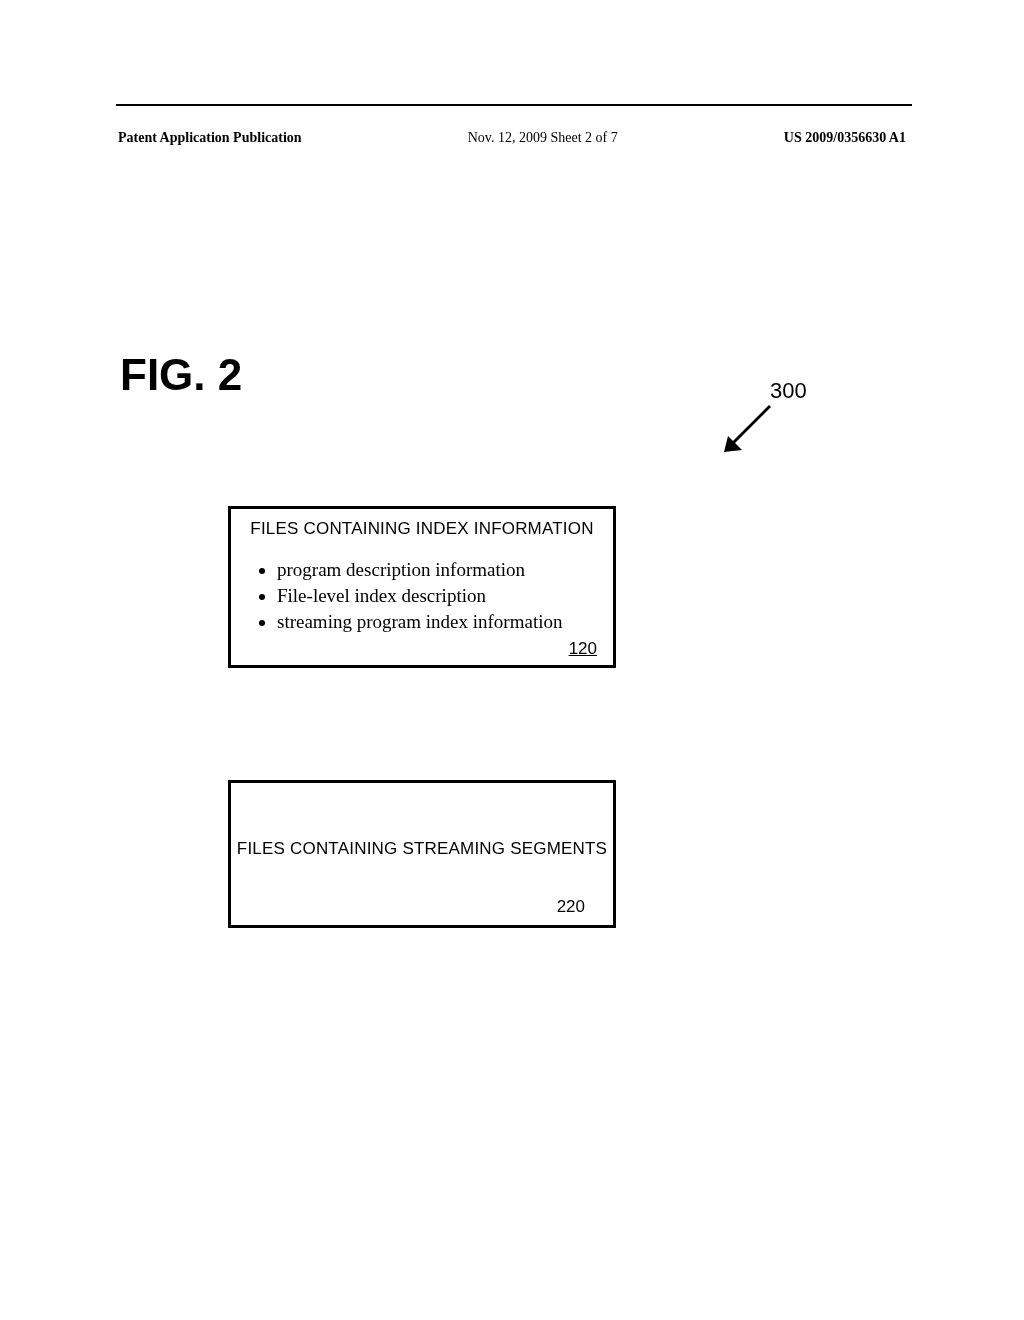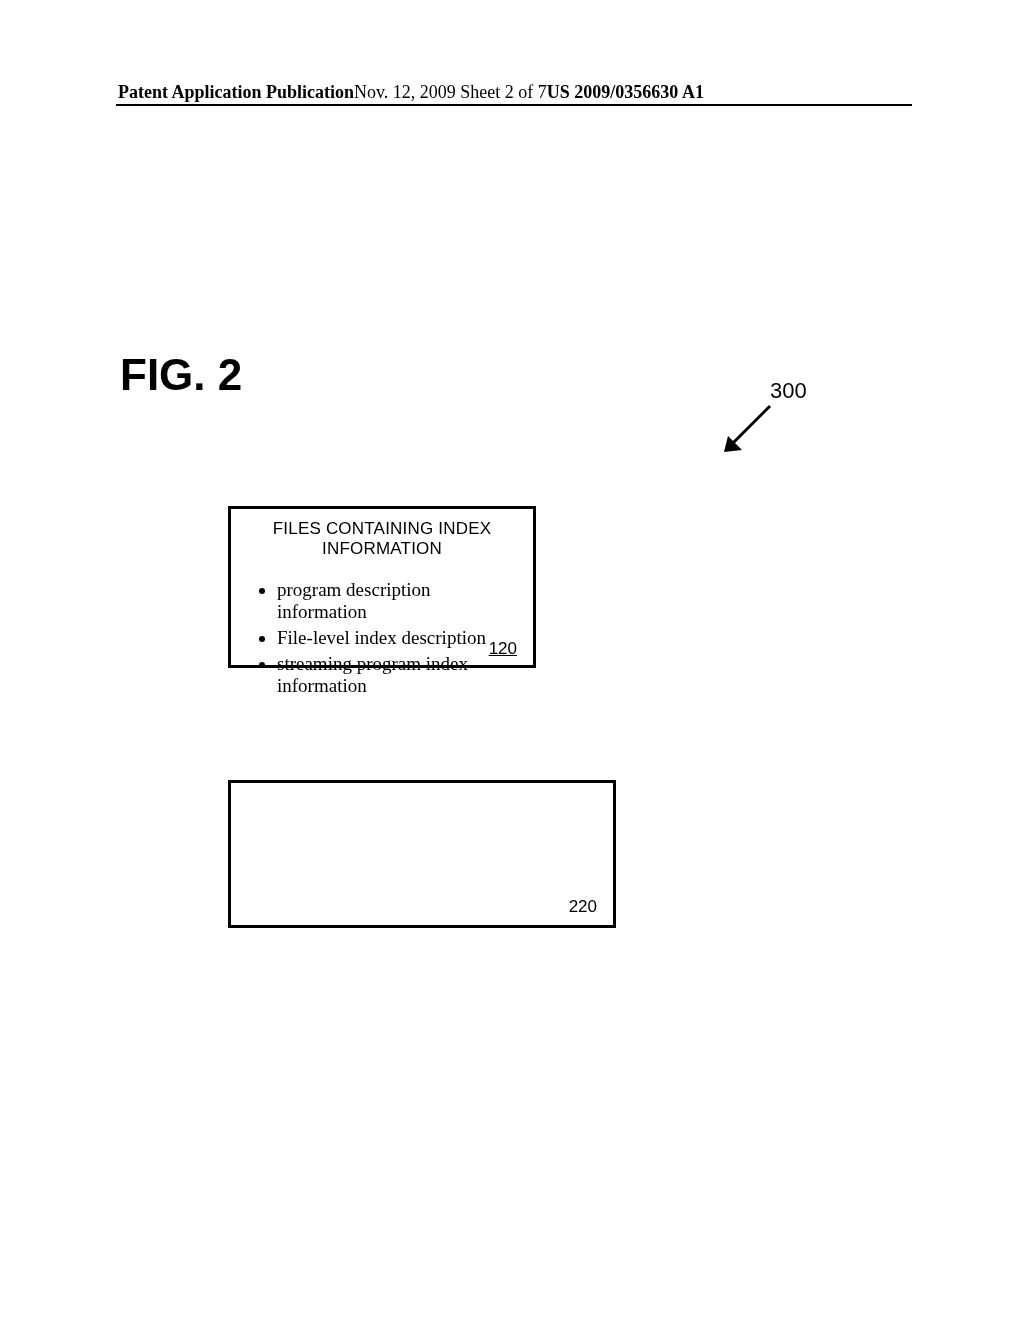--- a/index.html
+++ b/index.html
@@ -1,40 +1,40 @@
 <!DOCTYPE html>
 <html><head>
 <meta charset="utf-8">
 <style>
   * { box-sizing: border-box; margin: 0; padding: 0; }
   html, body { width: 1024px; height: 1320px; background: #fff; font-family: "Times New Roman", Times, serif; color: #000; }
   .page { position: relative; width: 1024px; height: 1320px; }
 
   .header { position: absolute; top: 82px; left: 0; width: 100%; }
-  .header-row { display: flex; justify-content: flex-start; padding: 0 118px 0 118px; font-size: 18px; }
+  .header-row { display: flex; justify-content: space-between; padding: 0 118px 0 118px; font-size: 14px; margin-top: 48px; }
   .header-left { font-weight: bold; white-space: nowrap; }
   .header-center { white-space: nowrap; }
   .header-right { font-weight: bold; white-space: nowrap; }
   .header-rule { position: absolute; top: 104px; left: 116px; width: 796px; height: 0; border-top: 2px solid #000; }
 
   .fig-label { position: absolute; top: 350px; left: 120px; font-family: Arial, Helvetica, sans-serif; font-size: 44px; font-weight: bold; }
 
   .ref200 { position: absolute; top: 378px; left: 770px; font-family: Arial, Helvetica, sans-serif; font-size: 22px; }
   .arrow200 { position: absolute; top: 400px; left: 720px; width: 54px; height: 54px; }
 
   .box { position: absolute; border: 3px solid #000; }
-  .box210 { top: 506px; left: 228px; width: 308px; height: 162px; padding: 10px 14px 8px 14px; }
+  .box210 { top: 506px; left: 228px; width: 388px; height: 162px; padding: 10px 14px 8px 14px; }
   .box210-title { font-family: Arial, Helvetica, sans-serif; font-size: 17px; text-align: center; letter-spacing: 0.2px; }
   .box210-list { margin-top: 20px; padding-left: 32px; font-family: "Times New Roman", Times, serif; font-size: 19px; }
   .box210-list li { margin-bottom: 4px; }
   .box210-ref { position: absolute; right: 16px; bottom: 6px; font-family: Arial, Helvetica, sans-serif; font-size: 17px; text-decoration: underline; }
 
   .box220 { top: 780px; left: 228px; width: 388px; height: 148px; }
   .box220-title { position: absolute; top: 56px; left: 0; width: 100%; text-align: center; font-family: Arial, Helvetica, sans-serif; font-size: 17px; letter-spacing: 0.2px; }
-  .box220-ref { position: absolute; right: 16px; bottom: 8px; font-family: Arial, Helvetica, sans-serif; font-size: 17px; }
+  .box220-ref { position: absolute; right: 28px; bottom: 8px; font-family: Arial, Helvetica, sans-serif; font-size: 17px; }
 </style>
 </head>
 <body>
 
 <div class="page">
 
   <div class="header">
     <div class="header-row">
       <span class="header-left">Patent Application Publication</span>
       <span class="header-center">Nov. 12, 2009  Sheet 2 of 7</span>
@@ -55,16 +55,17 @@
     <div class="box210-title">FILES CONTAINING INDEX INFORMATION</div>
     <ul class="box210-list">
       <li>program description information</li>
       <li>File-level index description</li>
       <li>streaming program index information</li>
     </ul>
     <div class="box210-ref">120</div>
   </div>
 
   <div class="box box220">
+    <div class="box220-title">FILES CONTAINING STREAMING SEGMENTS</div>
     <div class="box220-ref">220</div>
   </div>
 
 </div>
 
 </body></html>

